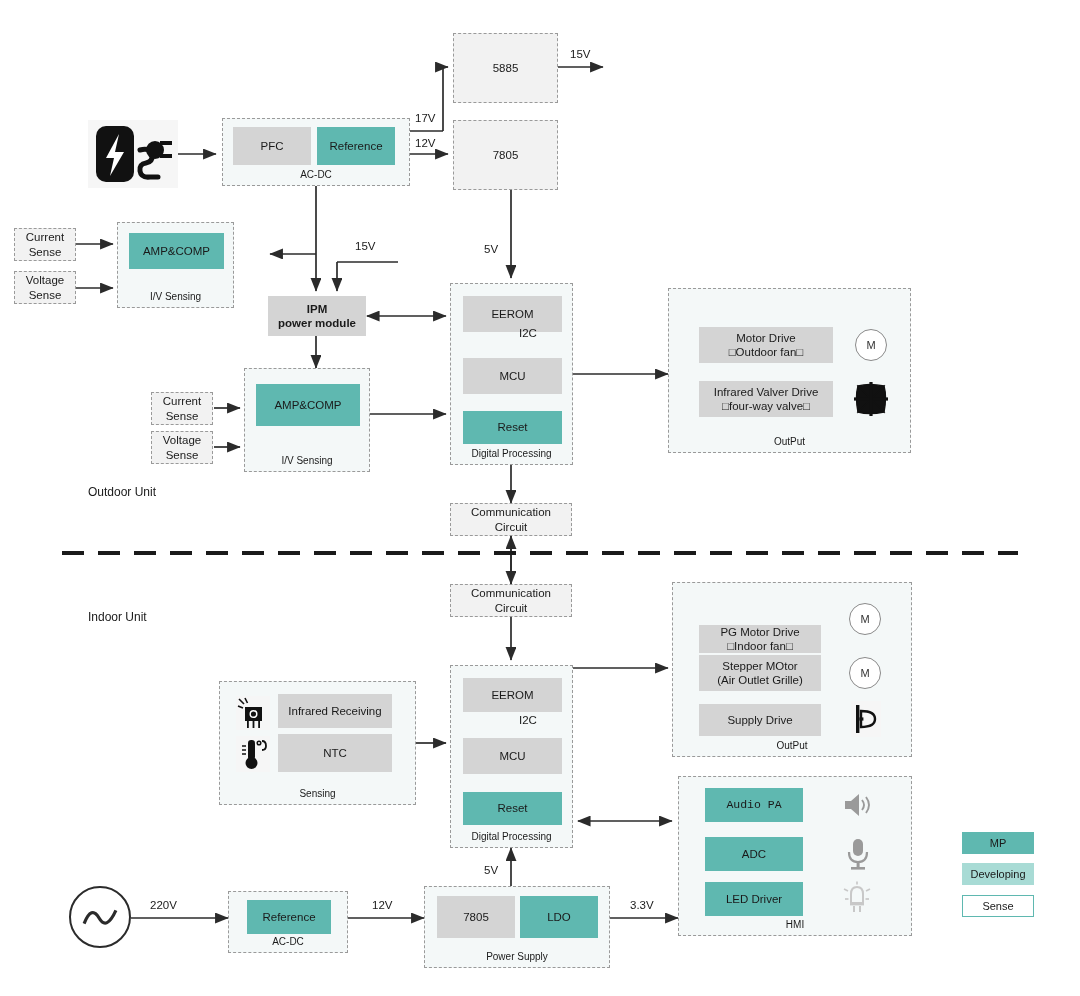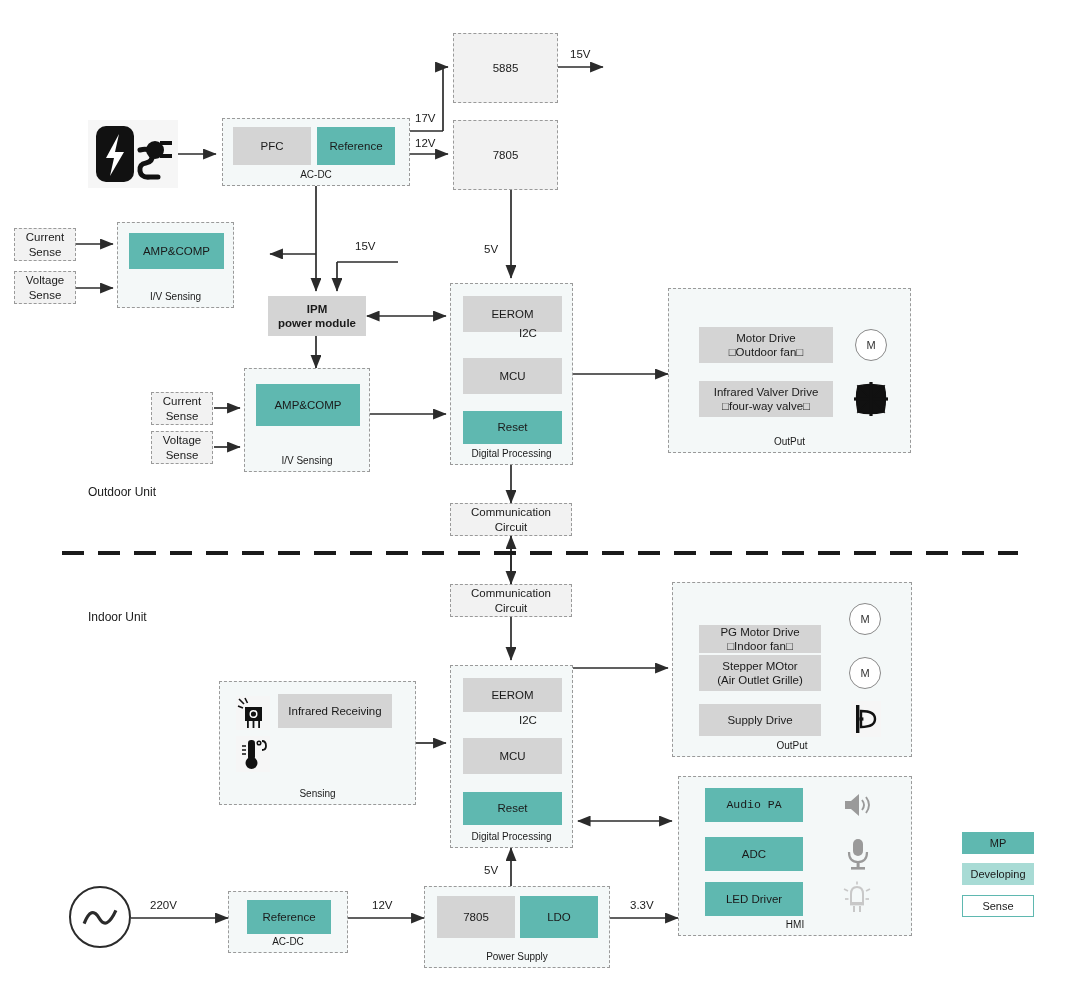--- a/index.html
+++ b/index.html
@@ -307,20 +307,21 @@
         <circle cx="15.5" cy="27" r="6" fill="#111111"></circle>
         <g stroke="#111111" stroke-width="1.5">
           <line x1="6" y1="10" x2="10" y2="10"></line>
           <line x1="6" y1="14" x2="10" y2="14"></line>
           <line x1="6" y1="18" x2="10" y2="18"></line>
         </g>
         <circle cx="23" cy="7" r="1.8" fill="none" stroke="#111111" stroke-width="1.5"></circle>
         <path d="M26 5 q4 0 4 5 q0 4 -4 4" fill="none" stroke="#111111" stroke-width="1.8"></path>
       </svg>
     </div>
+    <div class="blk gray" style="left:58px; top:52px; width:114px; height:38px;">NTC</div>
     <div class="group-label">Sensing</div>
   </div>
 
   <div class="group" style="left:450px; top:665px; width:123px; height:183px;">
     <div class="blk gray" style="left:12px; top:12px; width:99px; height:34px;">EEROM</div>
     <div class="blk gray" style="left:12px; top:72px; width:99px; height:36px;">MCU</div>
     <div class="blk teal" style="left:12px; top:126px; width:99px; height:33px;">Reset</div>
     <div class="group-label">Digital Processing</div>
   </div>
   <div class="lbl" style="left:519px; top:714px;">I2C</div>

